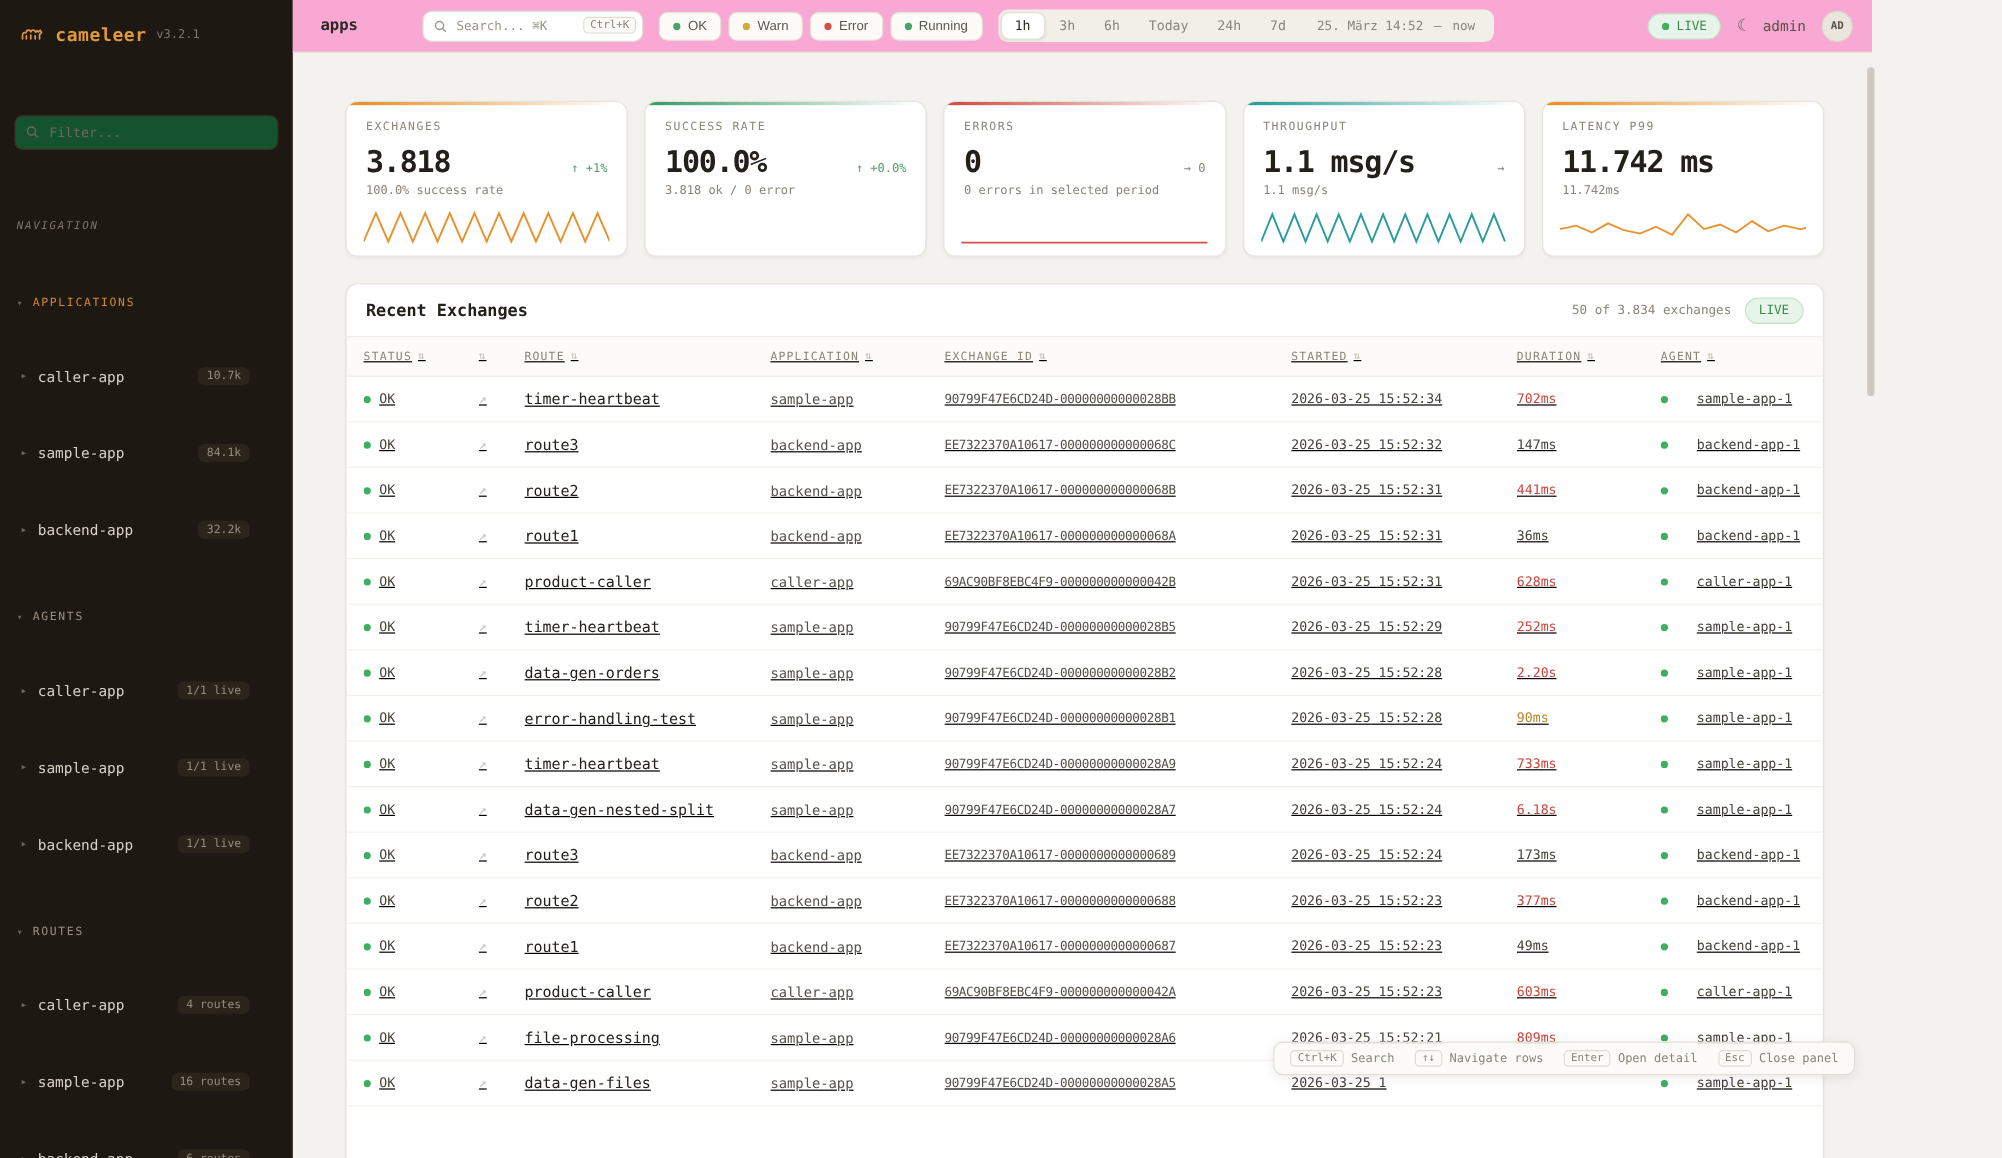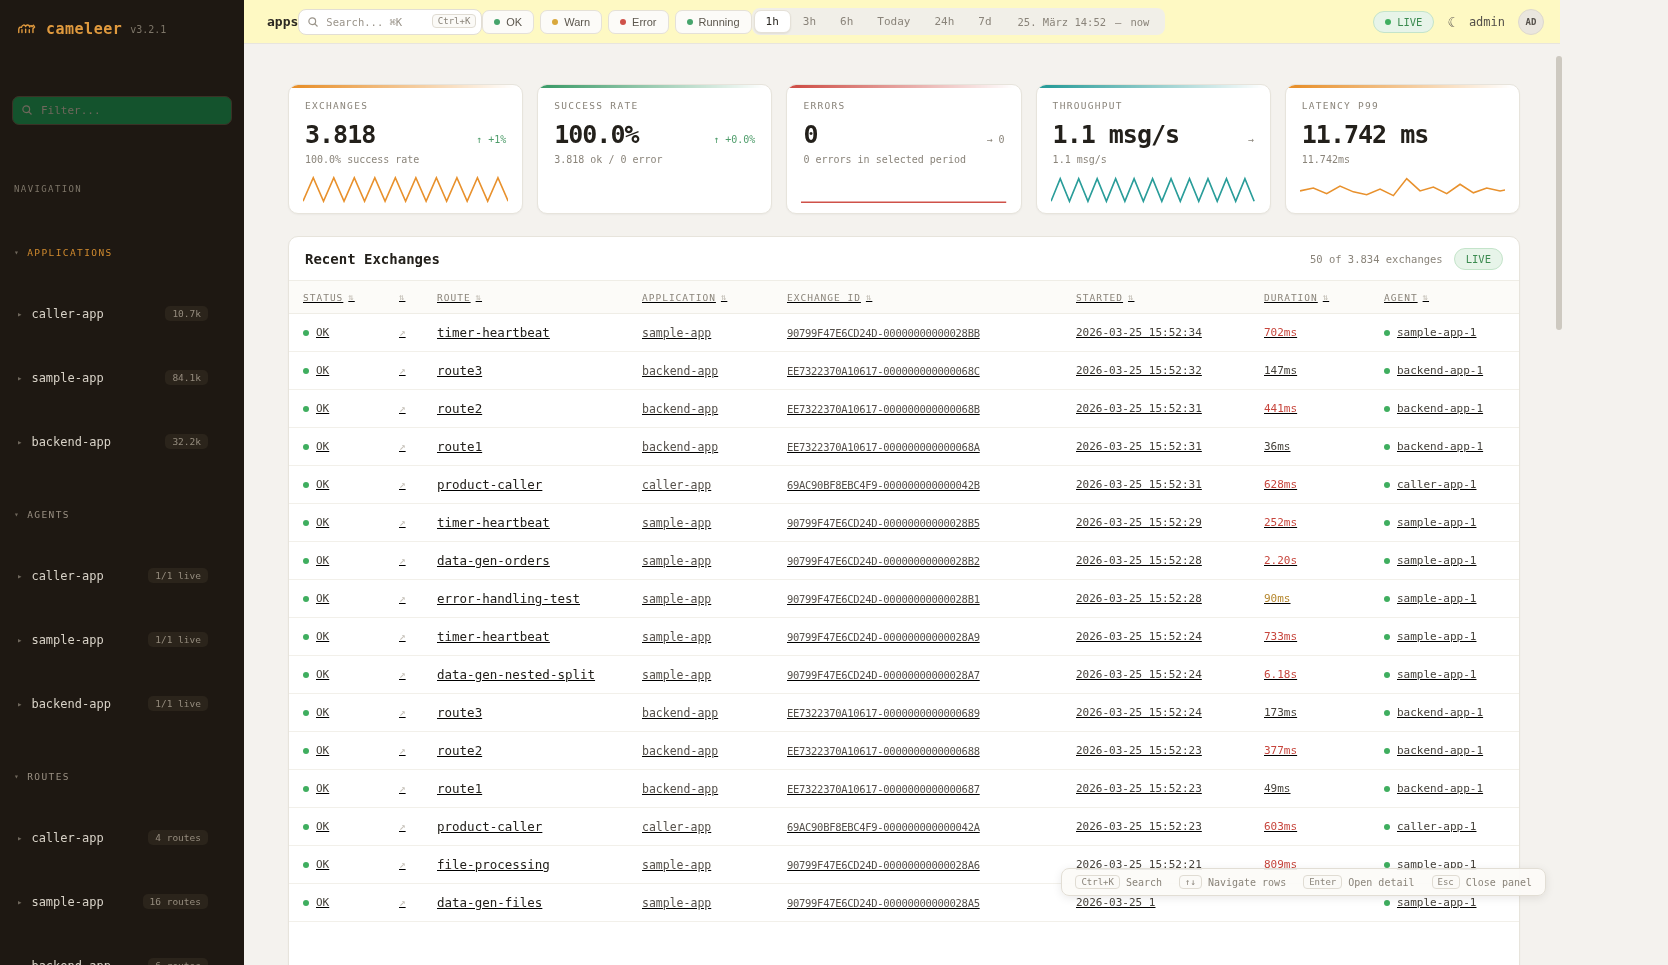--- a/index.html
+++ b/index.html
@@ -12,42 +12,42 @@
   .sidebar { width:244px; flex-shrink:0; background:#1e1812; color:#cfc8bd;
     display:flex; flex-direction:column;gap:35px; }
   .logo-row { display:flex; align-items:center; gap:8px; padding:17px 16px 10px; }
   .logo-name { color:#e09a3e; font-weight:bold; font-size:15px; letter-spacing:0.5px; }
   .logo-version { color:#7d7568; font-size:10px; }
   .filter-wrap { position:relative; margin:10px 12px 0; }
   .filter-wrap svg { position:absolute; left:9px; top:8px; }
   .filter-input { width:100%; background:#14532d; border:1px solid #3a3226; border-radius:7px;
     color:#cfc8bd; font:inherit; font-size:11px; padding:7px 10px 7px 28px; outline:none; }
   .filter-input::placeholder { color:#6f675c; }
-  .nav-label { font-size:9px; letter-spacing:1.4px; color:#7d7568; padding:24px 14px 0; }
+  .nav-label { font-size:9px; letter-spacing:1.4px; color:#7d7568; padding:24px 14px 0;font-style:italic; }
   .section-title { display:flex; gap:7px; align-items:center; font-size:9.5px;
     letter-spacing:1.4px; padding:18px 14px 6px; color:#9a9083; cursor:pointer; }
   .section-title .caret { font-size:8px; color:#6f675c; }
   .section-title.accent { color:#d08a2e; }
   .side-item { display:flex; align-items:center; gap:9px; padding:7px 36px 7px 17px;
     font-size:12px; color:#d8d2c7; cursor:pointer; }
   .side-item .chev { color:#6f675c; font-size:9px; }
   .side-badge { margin-left:auto; background:#2b241b; color:#958c7e; font-size:9.5px;
     padding:2px 7px; border-radius:5px; white-space:nowrap;text-align:center; }
   .sidebar-footer { margin-top:auto; padding:0 18px 46px; display:flex;
     flex-direction:column; gap:19px; }
   .footer-item { display:flex; gap:11px; align-items:center; font-size:12.5px;
     color:#b7afa2; cursor:pointer; }
 
   
   .main { flex:1; display:flex; flex-direction:column; min-width:0; }
 
-  .topbar { height:44px; flex-shrink:0; display:flex; align-items:center; 
-    padding:0 16px 0 23px; background:#fef9c3; border-bottom:1px solid #e8e5de; }
+  .topbar { height:44px; flex-shrink:0; display:flex; align-items:center; gap:13px;
+    padding:0 16px 0 23px; background:#f9a8d4; border-bottom:1px solid #e8e5de; }
   .context { font-weight:bold; font-size:13px; color:#2b2822; cursor:pointer; }
-  .searchbox { position:relative; width:184px; }
+  .searchbox { position:relative; width:184px;margin-left:41px; }
   .searchbox svg { position:absolute; left:9px; top:7px; }
   .searchbox input { width:100%; border:1px solid #e2ded5; background:#fff; border-radius:8px;
     padding:6px 56px 6px 27px; font:inherit; font-size:10.5px; color:#55504a; outline:none; }
   .searchbox input::placeholder { color:#9a948a; }
   .searchbox .kbd { position:absolute; right:6px; top:5px; }
   .kbd { border:1px solid #e0dcd3; border-radius:4px; font-size:9px; color:#8a847a;
     padding:1px 5px; background:#fbfaf7; white-space:nowrap; }
   .chips { display:flex; gap:6px; }
   .chip { display:flex; align-items:center; gap:6px; border:1px solid #e5e1d8;
     background:#fcfbf8; border-radius:7px; padding:5px 11px; font-size:11px;
@@ -106,21 +106,21 @@
   .sort { color:#c2bdb4; font-size:9px; cursor:pointer; }
   .trow { height:38px; border-bottom:1px solid #f2f0ea; cursor:pointer; }
   .cell { overflow:hidden; white-space:nowrap; }
   .c-status { display:flex; gap:7px; align-items:center; font-size:11px; color:#45413a; }
   .c-icon { color:#c5c0b8; font-size:11px; }
   .c-route { font-size:12.5px; color:#23201b; }
   .c-app { font-size:11.5px; color:#55504a; }
   .c-id { font-size:10.5px; color:#55504a; letter-spacing:-0.3px; }
   .c-started { font-size:11px; color:#45413a; }
   .c-duration { font-size:11px; }
-  .c-agent { display:flex; gap:7px; align-items:center; font-size:11px; color:#45413a; }
+  .c-agent { display:flex; gap:24px; align-items:center; font-size:11px; color:#45413a; }
 
   
   .hints { position:absolute; right:122px; bottom:69px; display:flex; gap:17px;
     align-items:center; background:rgba(252,251,248,.93); border:1px solid #e2ded5;
     border-radius:8px; padding:6px 13px; box-shadow:0 2px 10px rgba(20,15,5,.09); }
   .hint { display:flex; gap:6px; align-items:center; font-size:10px; color:#8a847a;
     white-space:nowrap; }
   .scroll-thumb { position:absolute; right:106px; top:56px; width:6px; height:274px;
     background:#cdc9c0; border-radius:3px; cursor:grab; }
 </style>

